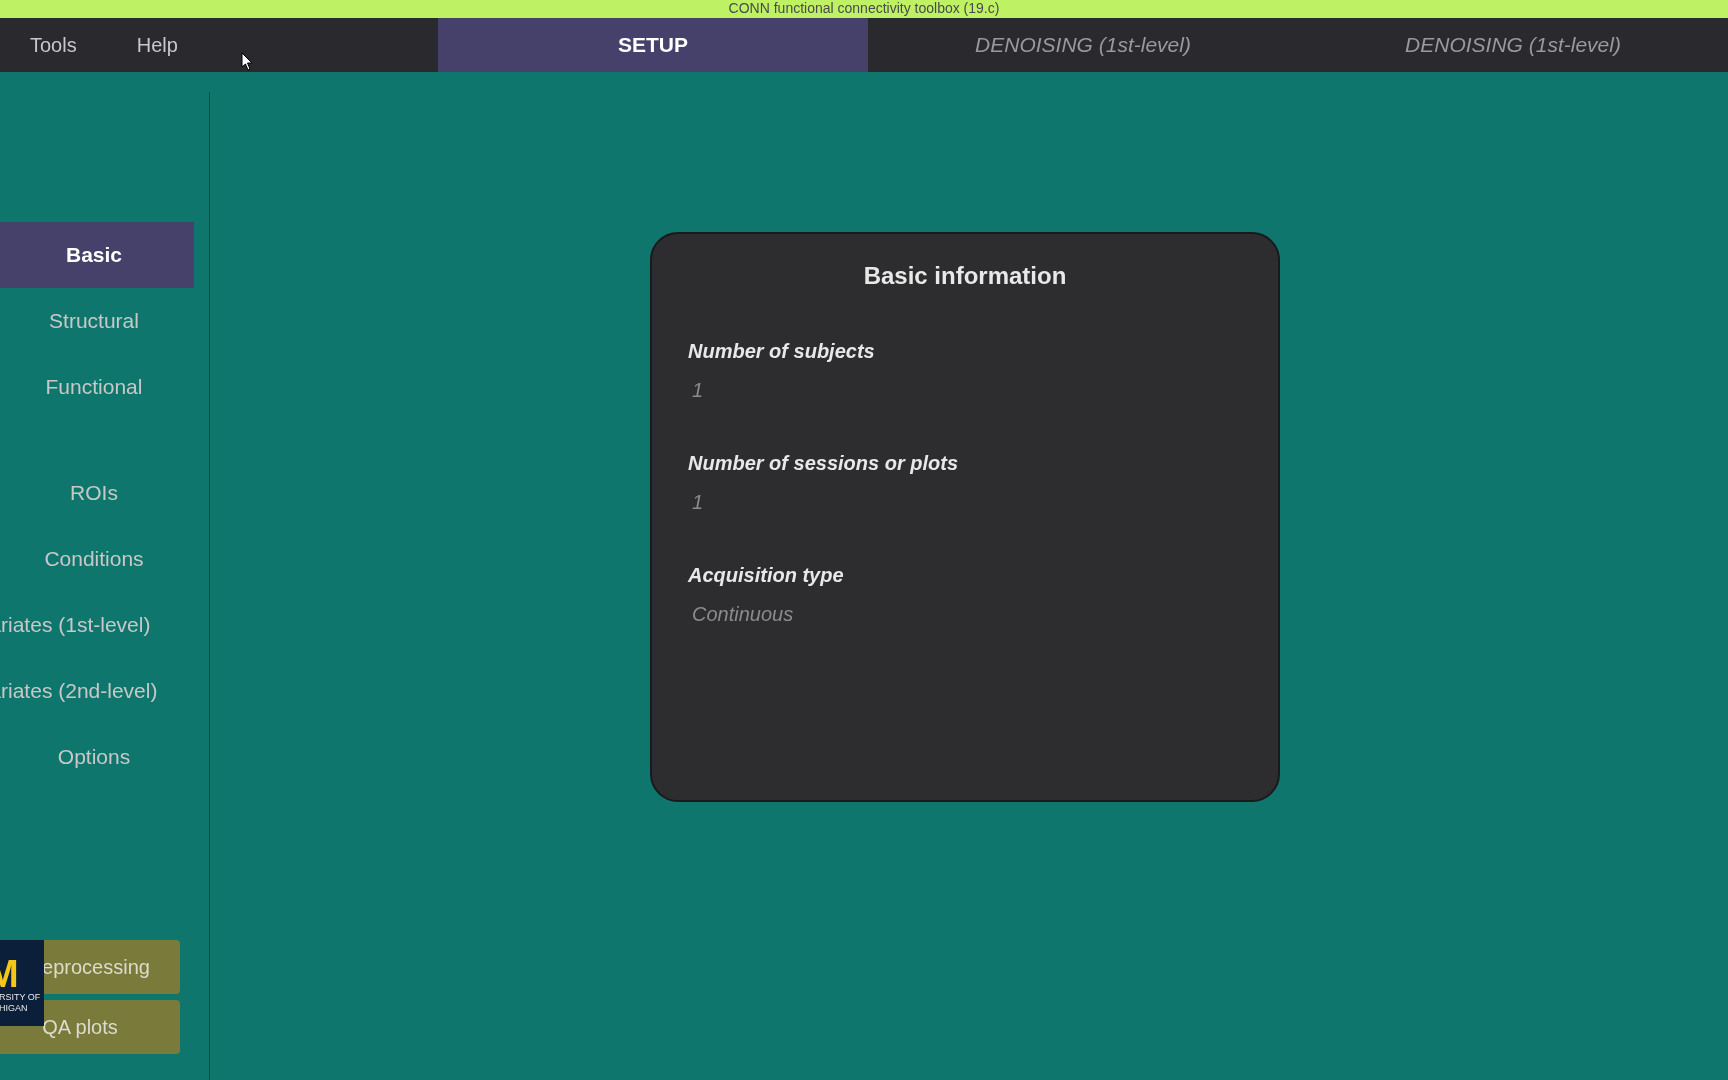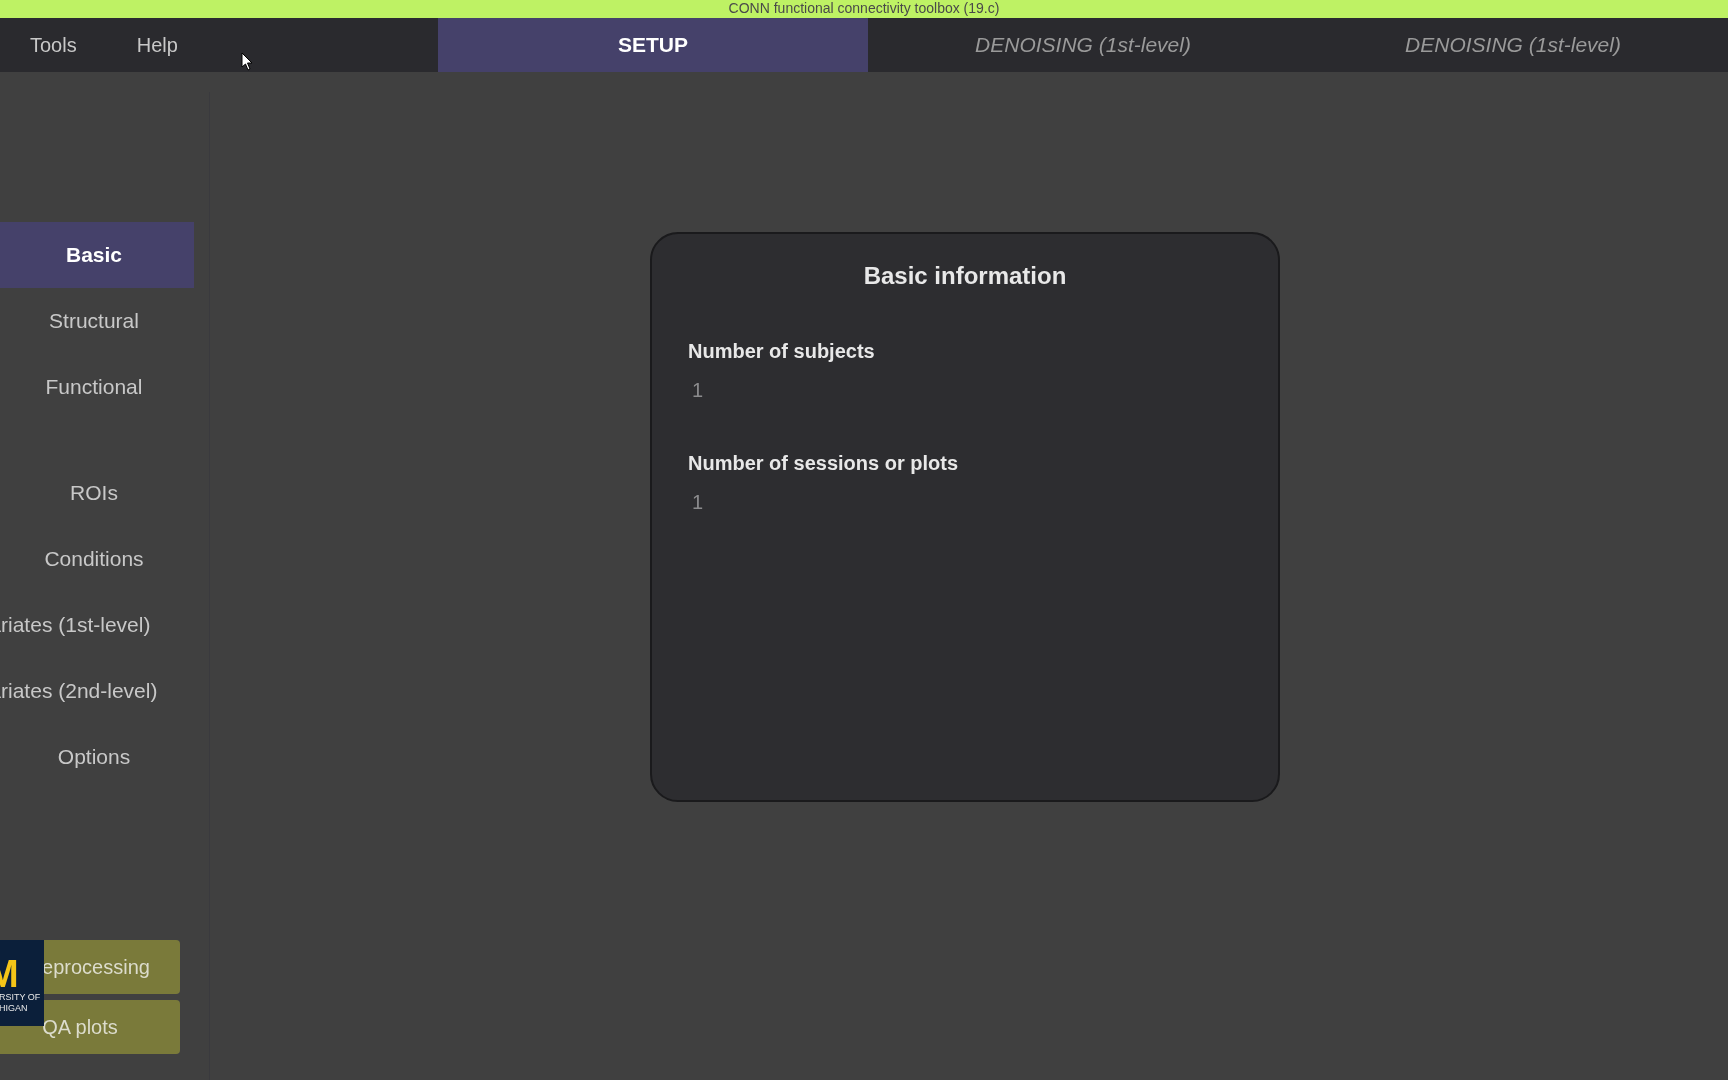--- a/index.html
+++ b/index.html
@@ -72,21 +72,21 @@
     height: 20px;
     z-index: 100;
   }
   .cursor svg { width: 14px; height: 20px; }
   .workspace {
     position: absolute;
     top: 54px;
     left: 0;
     right: 0;
     bottom: 0;
-    background: #404040;
+    background: #0f766e;
   }
   .sidebar {
     position: absolute;
     left: 0;
     top: 20px;
     width: 210px;
     height: calc(100% - 20px);
     border-right: 1px solid #3a3a3e;
   }
   .side-spacer { height: 130px; }
@@ -163,21 +163,21 @@
     border-radius: 28px;
     padding: 28px 36px;
   }
   .panel-title {
     color: #e8e8e8;
     font-size: 24px;
     font-weight: bold;
     text-align: center;
     margin-bottom: 50px;
   }
-  .field { margin-bottom: 50px; }
+  .field { margin-bottom: 50px; font-style: italic; }
   .field.tight { margin-bottom: 24px; }
   .field-label {
     color: #e8e8e8;
     font-size: 20px;
     font-weight: bold;
     margin-bottom: 16px;
   }
   .field-value {
     color: #8b8b8d;
     font-size: 20px;
@@ -241,16 +241,20 @@
         <div class="field-label">Number of subjects</div>
         <div class="field-value">1</div>
       </div>
 
       <div class="field">
         <div class="field-label">Number of sessions or plots</div>
         <div class="field-value">1</div>
       </div>
 
 
+      <div class="field tight">
+        <div class="field-label">Acquisition type</div>
+        <div class="field-value">Continuous</div>
+      </div>
     </div>
 
   </div>
 </div>
 
 </body></html>

